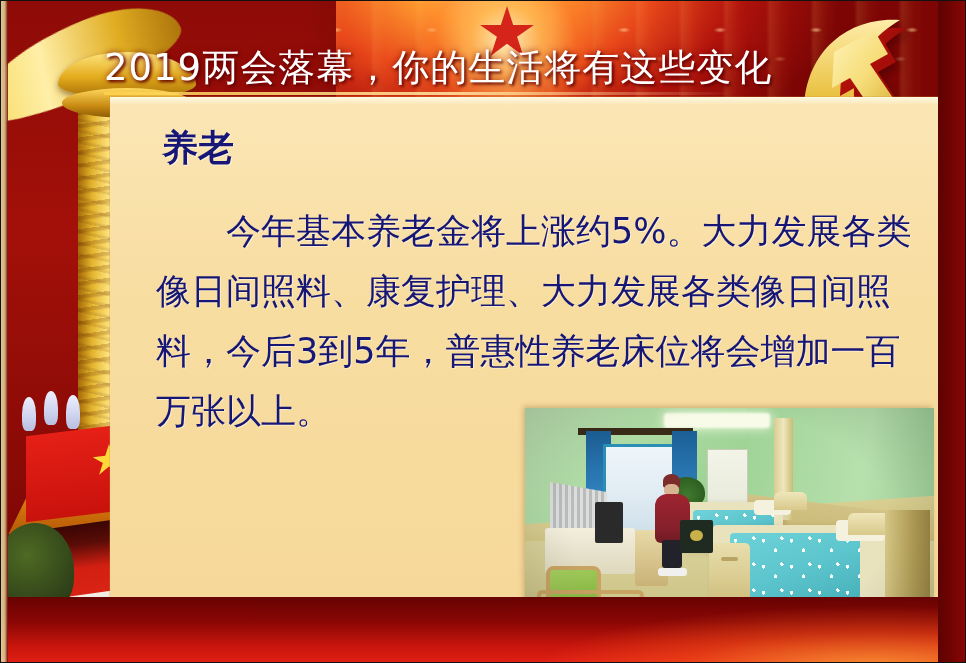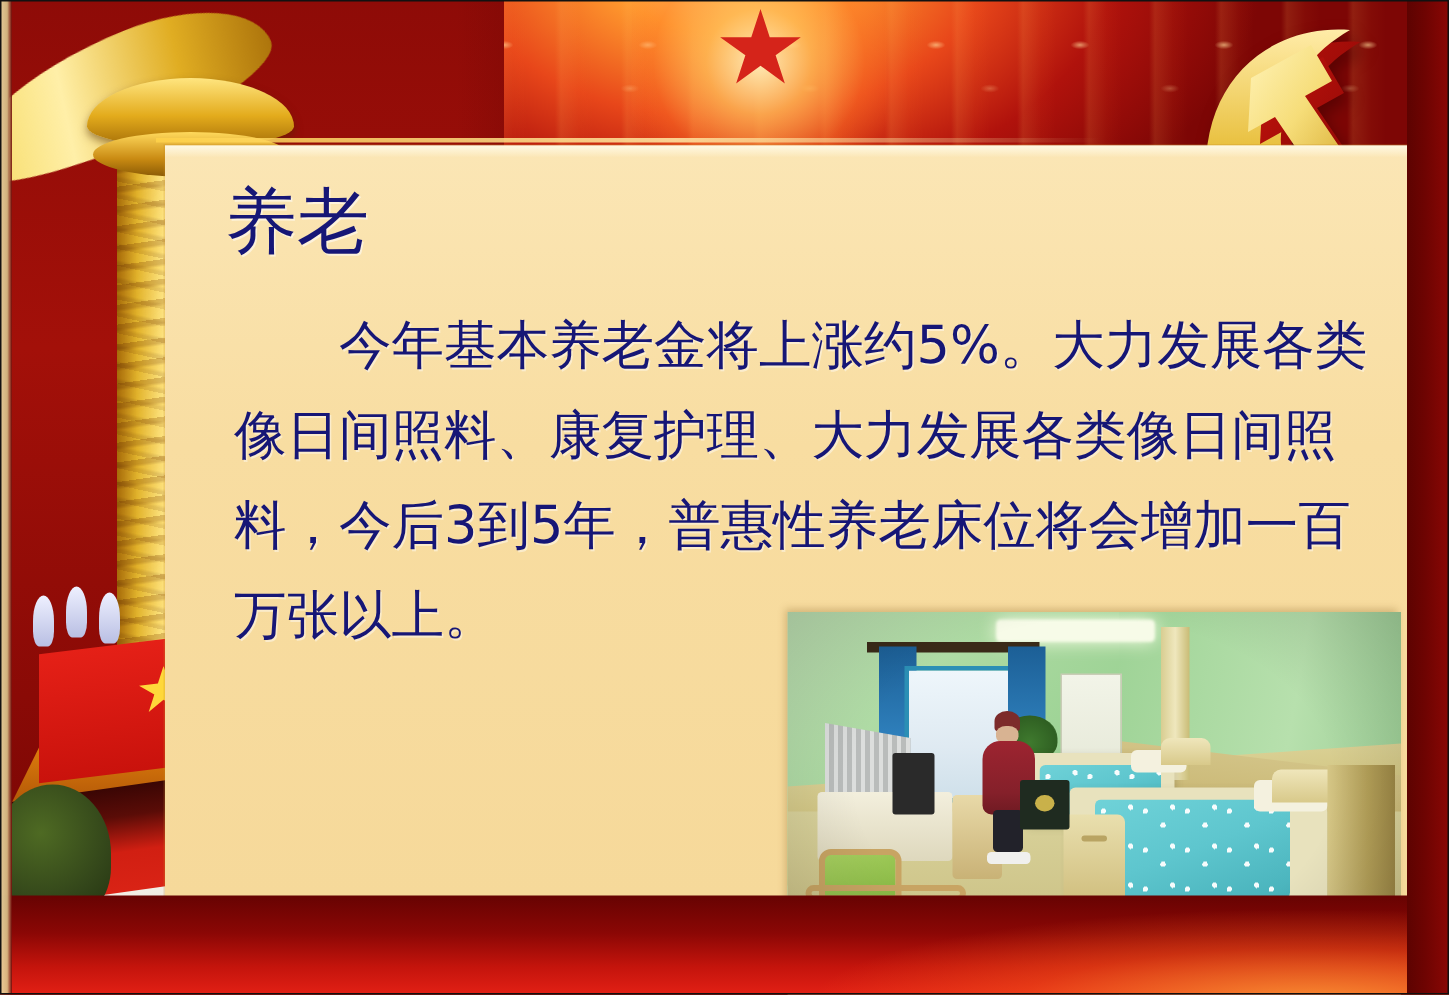--- a/index.html
+++ b/index.html
@@ -183,22 +183,22 @@
     position:absolute; left:110px; top:97px; width:828px; height:501px;
     background:linear-gradient(180deg,#fbe6b5 0%,#f8dda1 40%,#f6d99a 100%);
     box-shadow:0 0 0 1px rgba(200,140,40,.25);
   }
   .panel-top-hi{
     position:absolute; left:0; top:0; width:100%; height:8px;
     background:linear-gradient(180deg,rgba(255,250,230,.95),rgba(255,250,230,0));
   }
 
   .heading{
-    position:absolute; left:40px; top:30px;
-    font-size:48px; line-height:42px; color:#161676; font-weight:400;
+    position:absolute; left:52px; top:30px;
+    font-size:36px; line-height:42px; color:#161676; font-weight:700;
     text-shadow:1px 1px 0 rgba(255,255,255,.55);
   }
   .body-text{
     position:absolute; left:46px; top:104px; width:775px;
     font-size:35px; line-height:60px; color:#161676;
     letter-spacing:0px; white-space:pre-line;
     text-shadow:1px 1px 0 rgba(255,255,255,.45);
   }
 
   
@@ -475,20 +475,21 @@
     </div>
     <div class="gate-body"></div>
     <div class="smallflags"></div>
     <div class="gate-wall"></div>
     <div class="plaque one"></div>
     <div class="plaque two"></div>
     <div class="tree"></div>
     <div class="pillar-fade"></div>
   </div>
 
+  <div class="title">2019两会落幕，你的生活将有这些变化</div>
   <div class="title-rule"></div>
 
   <div class="panel">
     <div class="panel-top-hi"></div>
     <div class="heading">养老</div>
     <div class="body-text">　　今年基本养老金将上涨约5%。大力发展各类像日间照料、康复护理、大力发展各类像日间照料，今后3到5年，普惠性养老床位将会增加一百万张以上。</div>
   </div>
 
   <div class="photo">
     <div class="p-wall"></div>

